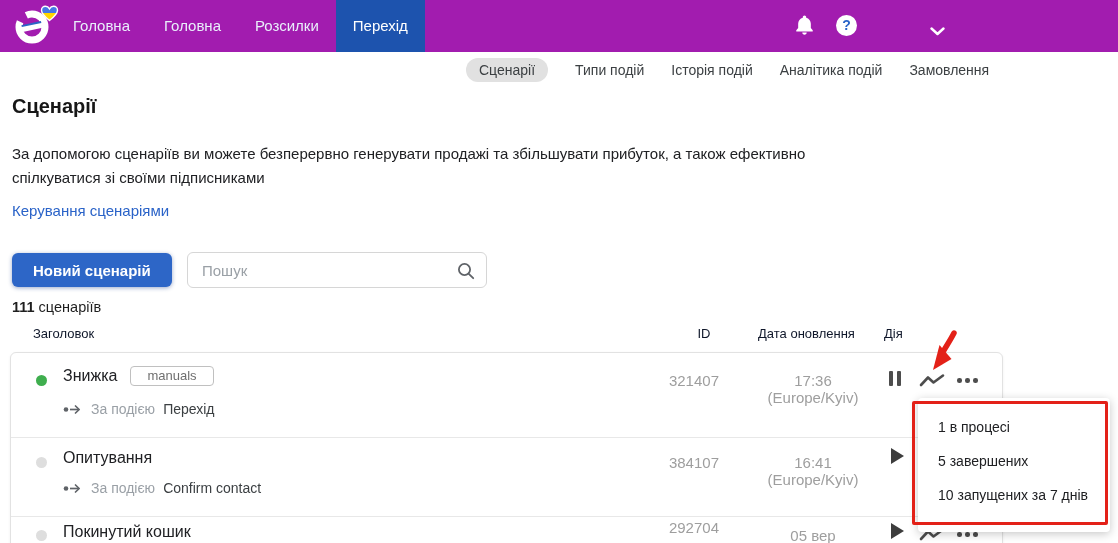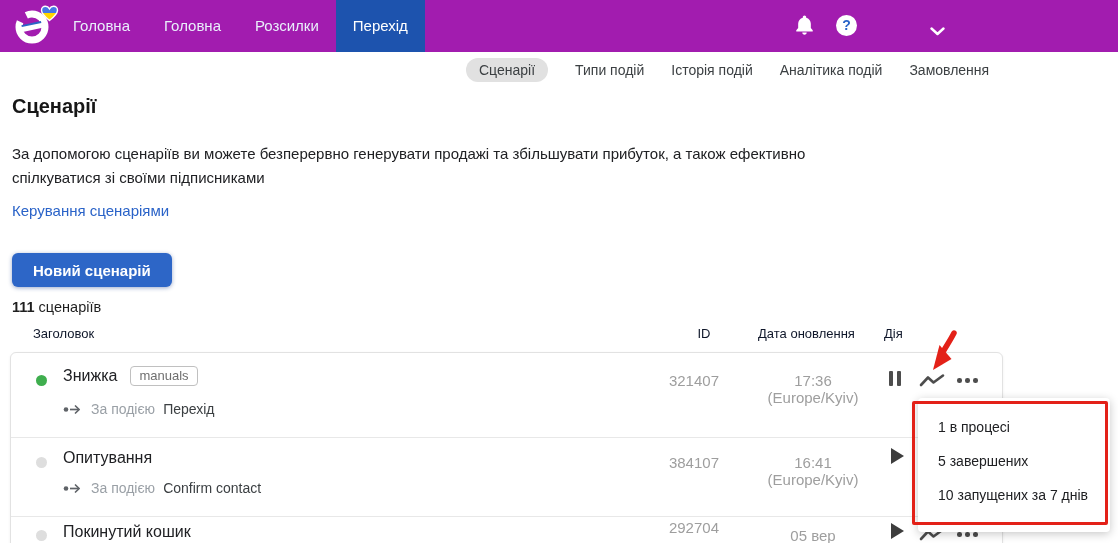--- a/index.html
+++ b/index.html
@@ -43,21 +43,21 @@
   .h-title { left:33px; }
   .h-id { left:690px; width:28px; text-align:center; }
   .h-updated { left:758px; }
   .h-action { left:884px; }
 
   
   .card { position:absolute; left:10px; top:352px; width:993px; height:210px; background:#fff; border:1px solid #e2e2e2; border-radius:6px; box-shadow:0 1px 3px rgba(0,0,0,.06); }
   .divider { position:absolute; left:0; width:991px; height:1px; background:#e8e8e8; }
   .dot { position:absolute; width:11px; height:11px; border-radius:50%; }
   .row-title { position:absolute; left:52px; display:flex; align-items:center; gap:13px; font-size:16px; font-weight:500; color:#202124; cursor:pointer; }
-  .badge { font-size:13px; font-weight:normal; color:#6f6f6f; border:1px solid #c0c0c0; border-radius:4px; padding:1px 8px 2px; background:#fff; }
+  .badge { font-size:13px; font-weight:normal; color:#6f6f6f; border:1px solid #c0c0c0; border-radius:4px; padding:1px 16px 2px; background:#fff; }
   .event-line { position:absolute; left:52px; display:flex; align-items:center; gap:8px; font-size:14px; }
   .event-label { color:#9aa0a6; }
   .event-name { color:#3c4043;text-align:center; }
   .cell-id { position:absolute; left:608px; width:100px; text-align:right; font-size:15px; color:#9e9e9e; }
   .cell-date { position:absolute; left:737px; width:130px; text-align:center; font-size:15px; color:#9e9e9e; }
   .act { position:absolute; cursor:pointer; }
   .pause-bars { display:flex; gap:4px; }
   .pause-bars i { display:block; width:4px; height:15px; background:#4d4d4d; border-radius:1px; }
   .dots { display:flex; gap:3.5px; }
   .dots i { display:block; width:4.5px; height:4.5px; background:#4d4d4d; border-radius:50%; }
@@ -122,20 +122,29 @@
     <span class="tab">Історія подій</span>
     <span class="tab">Аналітика подій</span>
     <span class="tab">Замовлення</span>
   </div>
 
   <div class="page-title">Сценарії</div>
   <div class="page-desc">За допомогою сценаріїв ви можете безперервно генерувати продажі та збільшувати прибуток, а також ефективно спілкуватися зі своїми підписниками</div>
   <a class="page-link">Керування сценаріями</a>
 
   <button class="new-btn">Новий сценарій</button>
+  <div class="search-box">
+    <input type="text" placeholder="Пошук" style="">
+    <span class="search-icon">
+      <svg width="18" height="18" viewBox="0 0 18 18">
+          <circle cx="7.5" cy="7.5" r="5.6" fill="none" stroke="#5f6368" stroke-width="1.8"></circle>
+          <line x1="11.8" y1="11.8" x2="16.2" y2="16.2" stroke="#5f6368" stroke-width="1.8" stroke-linecap="round"></line>
+        </svg>
+    </span>
+  </div>
   <div class="count-line"><b>111</b><span> сценаріїв</span></div>
 
   <div class="thead h-title">Заголовок</div>
   <div class="thead h-id">ID</div>
   <div class="thead h-updated">Дата оновлення</div>
   <div class="thead h-action">Дія</div>
 
   <div class="card">
     <div class="divider" style="top:84px;"></div>
     <div class="divider" style="top:163px;"></div>

